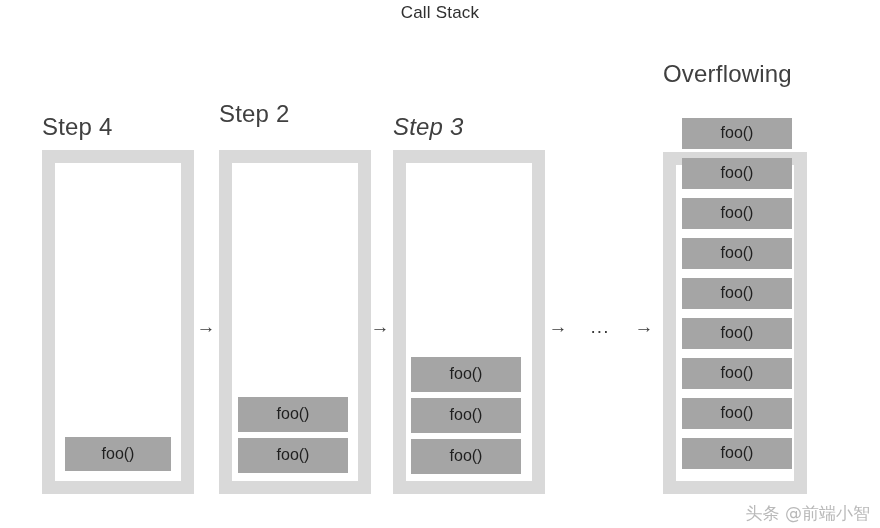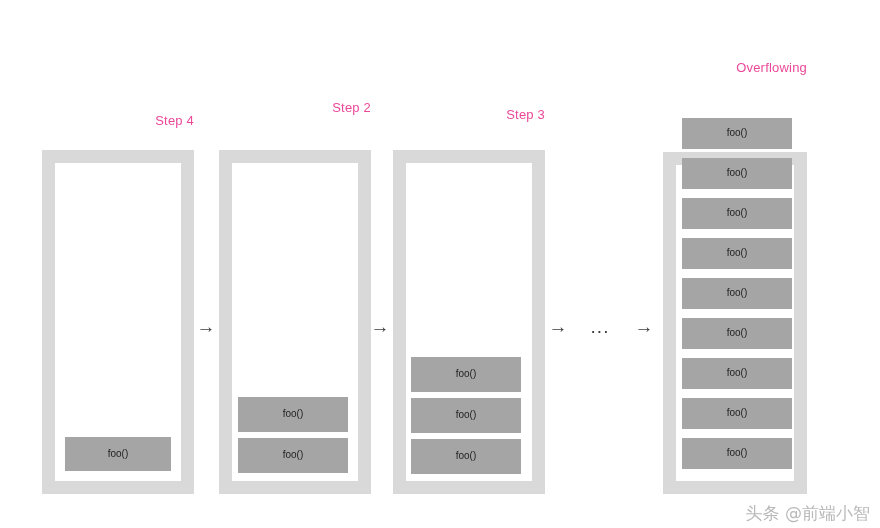--- a/index.html
+++ b/index.html
@@ -26,23 +26,23 @@
     left: 0;
     top: 3px;
     width: 880px;
     text-align: center;
     font-size: 17px;
     color: #2f2f2f;
     letter-spacing: 0.2px;
   }
   .col-title {
     position: absolute;
-    text-align: right;
-    font-size: 13px;
-    color: #ec4899;
+    text-align: left;
+    font-size: 24px;
+    color: #404040;
     letter-spacing: 0.2px;
   }
 
   
   .frame {
     position: absolute;
     background: #d9d9d9;
     box-sizing: border-box;
   }
   .frame-inner {
@@ -52,21 +52,21 @@
   }
 
   
   .block {
     position: absolute;
     background: #a5a5a5;
     box-sizing: border-box;
     display: flex;
     align-items: center;
     justify-content: center;
-    font-size: 10px;
+    font-size: 16px;
     color: #1f1f1f;
   }
   .block span {
     line-height: 1;
     padding-bottom: 1px;
   }
 
   
   .arrow {
     position: absolute;
@@ -94,25 +94,26 @@
     font-family: "DejaVu Sans", sans-serif;
     white-space: nowrap;
     margin-top: 19px;
   }
 </style>
 </head>
 <body>
 
 <div id="canvas">
 
+  <div class="main-title">Call Stack</div>
 
   <div id="titles-layer">
       <div class="col-title" style="left: 42px; top: 113px; width: 152px;">Step 4</div>
       <div class="col-title" style="left: 219px; top: 100px; width: 152px;">Step 2</div>
-      <div class="col-title" style="left: 393px; top: 107px; width: 152px;">Step 3</div>
+      <div class="col-title" style="left: 393px; top: 113px; width: 152px; font-style: italic;">Step 3</div>
       <div class="col-title" style="left: 663px; top: 60px; width: 144px;">Overflowing</div>
     </div>
   <div id="frames-layer">
       <div class="frame" style="left: 42px; top: 150px; width: 152px; height: 344px; background: rgb(217, 217, 217);"></div>
       <div class="frame-inner" style="left: 55px; top: 163px; width: 126px; height: 318px; background: rgb(255, 255, 255);"></div>
       <div class="block" style="left: 65px; top: 437px; width: 106px; height: 34px; background: rgb(165, 165, 165); color: rgb(31, 31, 31);">
         <span>foo()</span>
       </div>
       <div class="frame" style="left: 219px; top: 150px; width: 152px; height: 344px; background: rgb(217, 217, 217);"></div>
       <div class="frame-inner" style="left: 232px; top: 163px; width: 126px; height: 318px; background: rgb(255, 255, 255);"></div>

